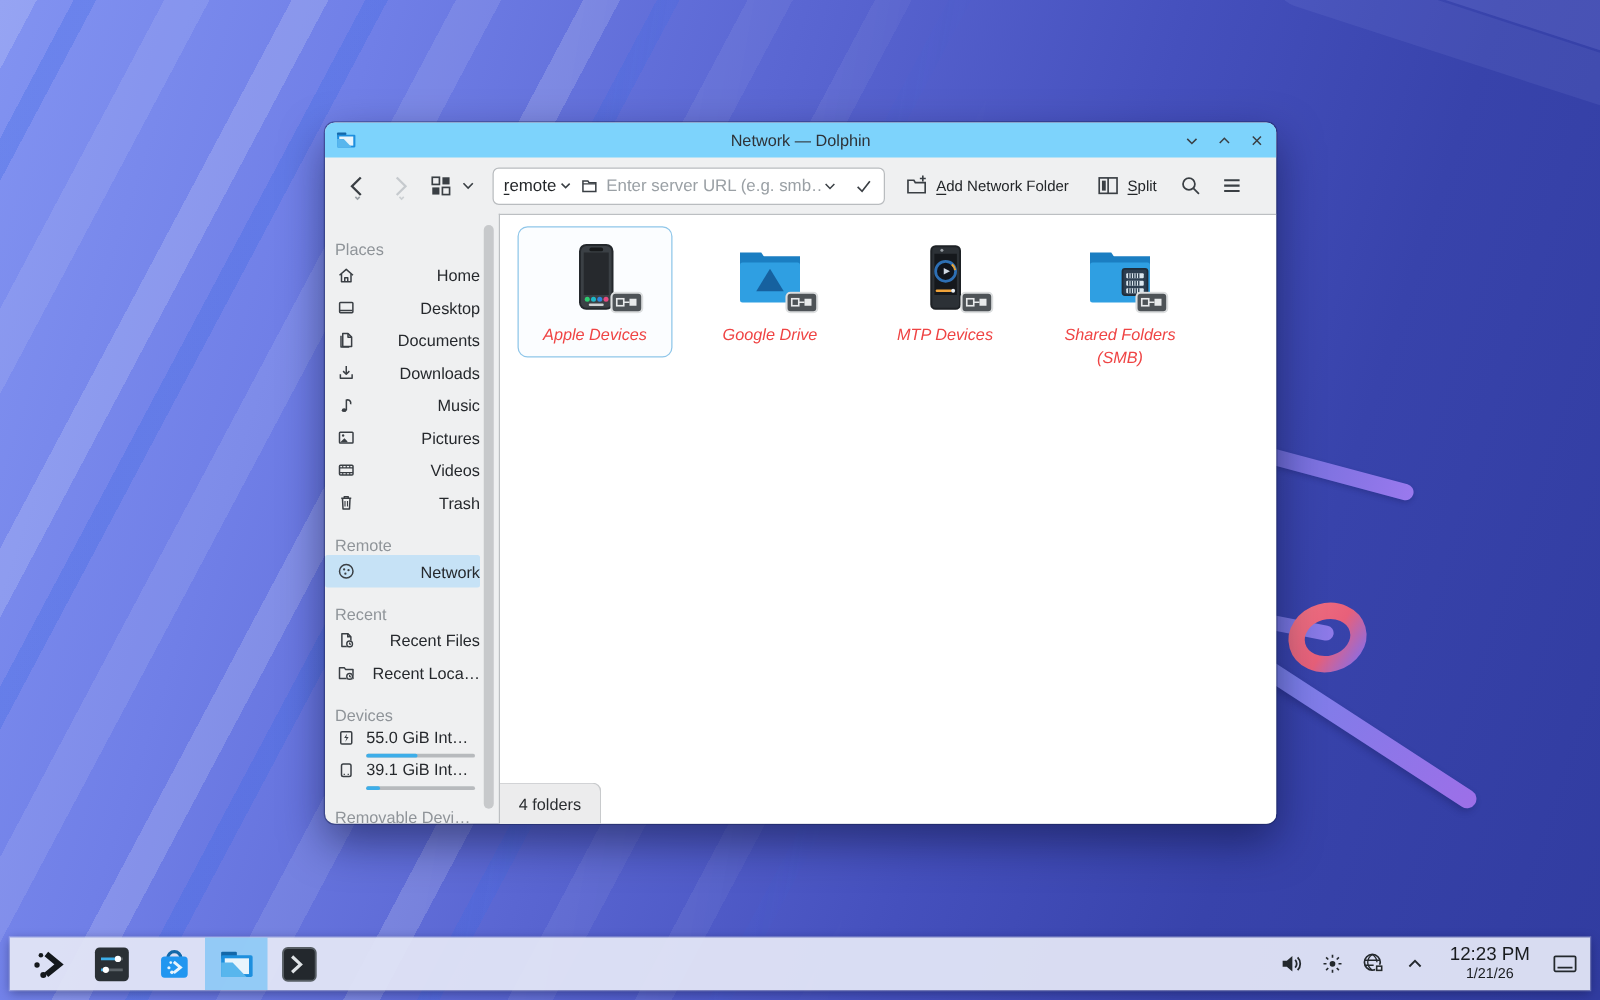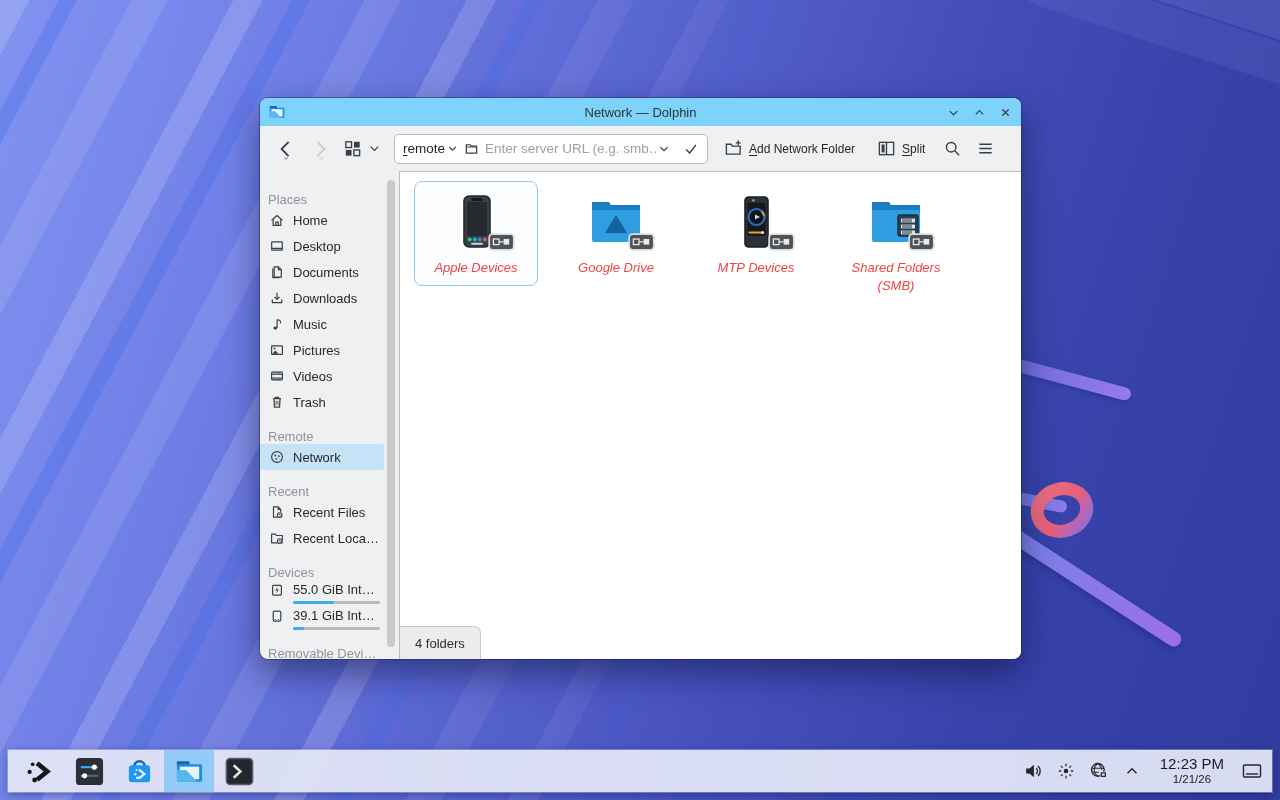--- a/index.html
+++ b/index.html
@@ -43,21 +43,21 @@
   .urlbar .seg { display:flex; align-items:center; }
   .urlbar .placeholder { color:#9aa0a5; margin-left:6px; flex:1; white-space:nowrap; overflow:hidden; }
   .accel { text-decoration:underline; text-underline-offset:2px; }
   .tb-btn { display:flex; align-items:center; gap:6px; font-size:12px; color:#232629; padding:5px 6px; border-radius:4px; }
   .sep { width:10px; }
 
   .main { flex:1; display:flex; min-height:0; }
   .sidebar { width:139px; position:relative; padding-top:7px; font-size:13px; flex:0 0 auto; }
   .side-section { height:24px; margin-top:5px; display:flex; align-items:flex-end; padding-left:8px; color:#8f9499; }
   .side-section:first-child { margin-top:0; }
-  .side-item { height:26px; display:flex; align-items:center; padding-left:9px; gap:8px; color:#26292d; width:calc(100% - 15px); border-radius:2px; }
+  .side-item { height:26px; display:flex; align-items:center; padding-left:9px; gap:8px; color:#26292d; width:calc(100% - 15px); border-radius:2px;justify-content:space-between; }
   .side-item.selected { background:#c6e2f6; }
   .side-item .si { width:16px; height:16px; flex:0 0 auto; display:flex; }
   .side-item .lbl { white-space:nowrap; overflow:hidden; }
   .side-item.device { flex-direction:column; align-items:stretch; gap:0; padding-left:9px; }
   .device .drow { display:flex; align-items:center; gap:8px; height:19px; }
   .device .bar { margin-left:24px; margin-right:4px; height:3px; background:#b7babd; border-radius:2px; margin-top:2px; }
   .device .bar .fill { height:100%; background:#3daee9; border-radius:2px; }
   .side-scroll { position:absolute; right:4px; top:9px; bottom:12px; width:8px; border-radius:4px; background:#c7c9cb; }
 
   .view { flex:1; background:#fff; border-left:1px solid #bcbfc2; border-top:1px solid #bcbfc2; position:relative; min-width:0; }

